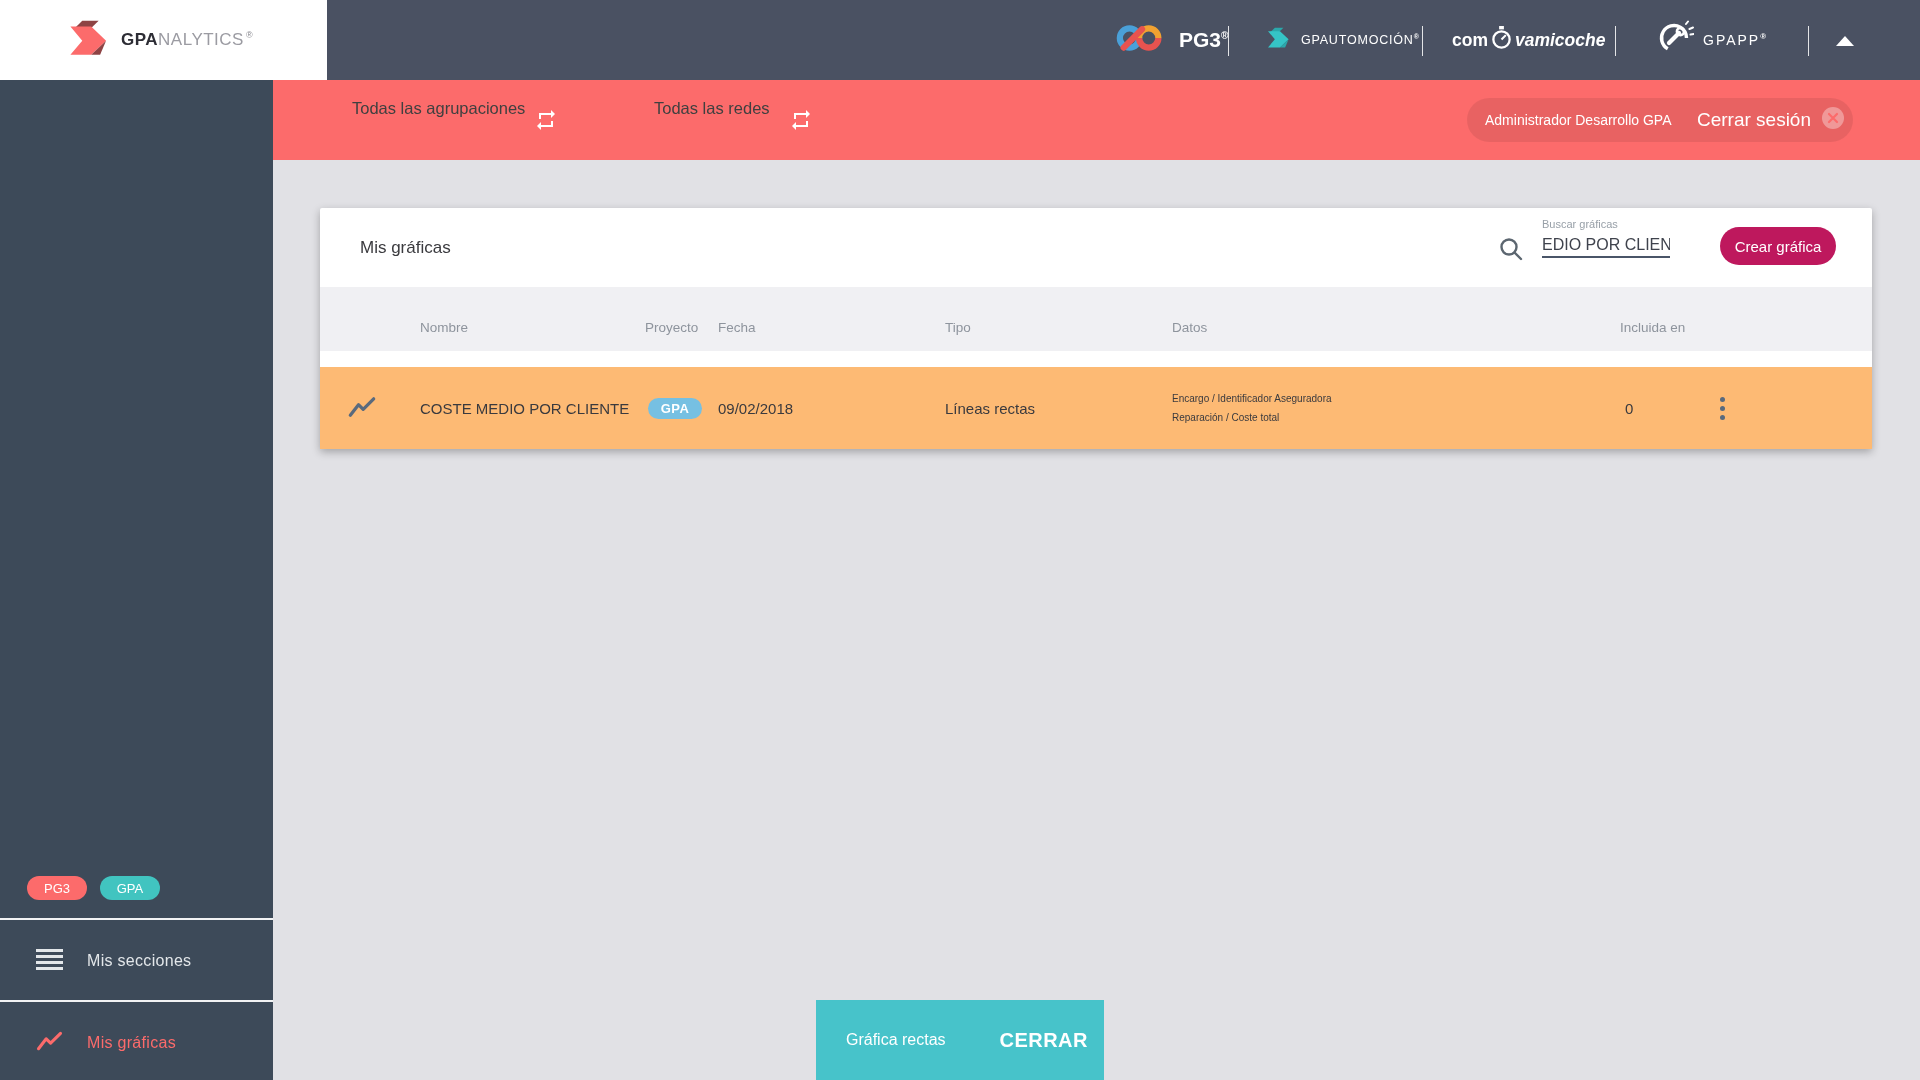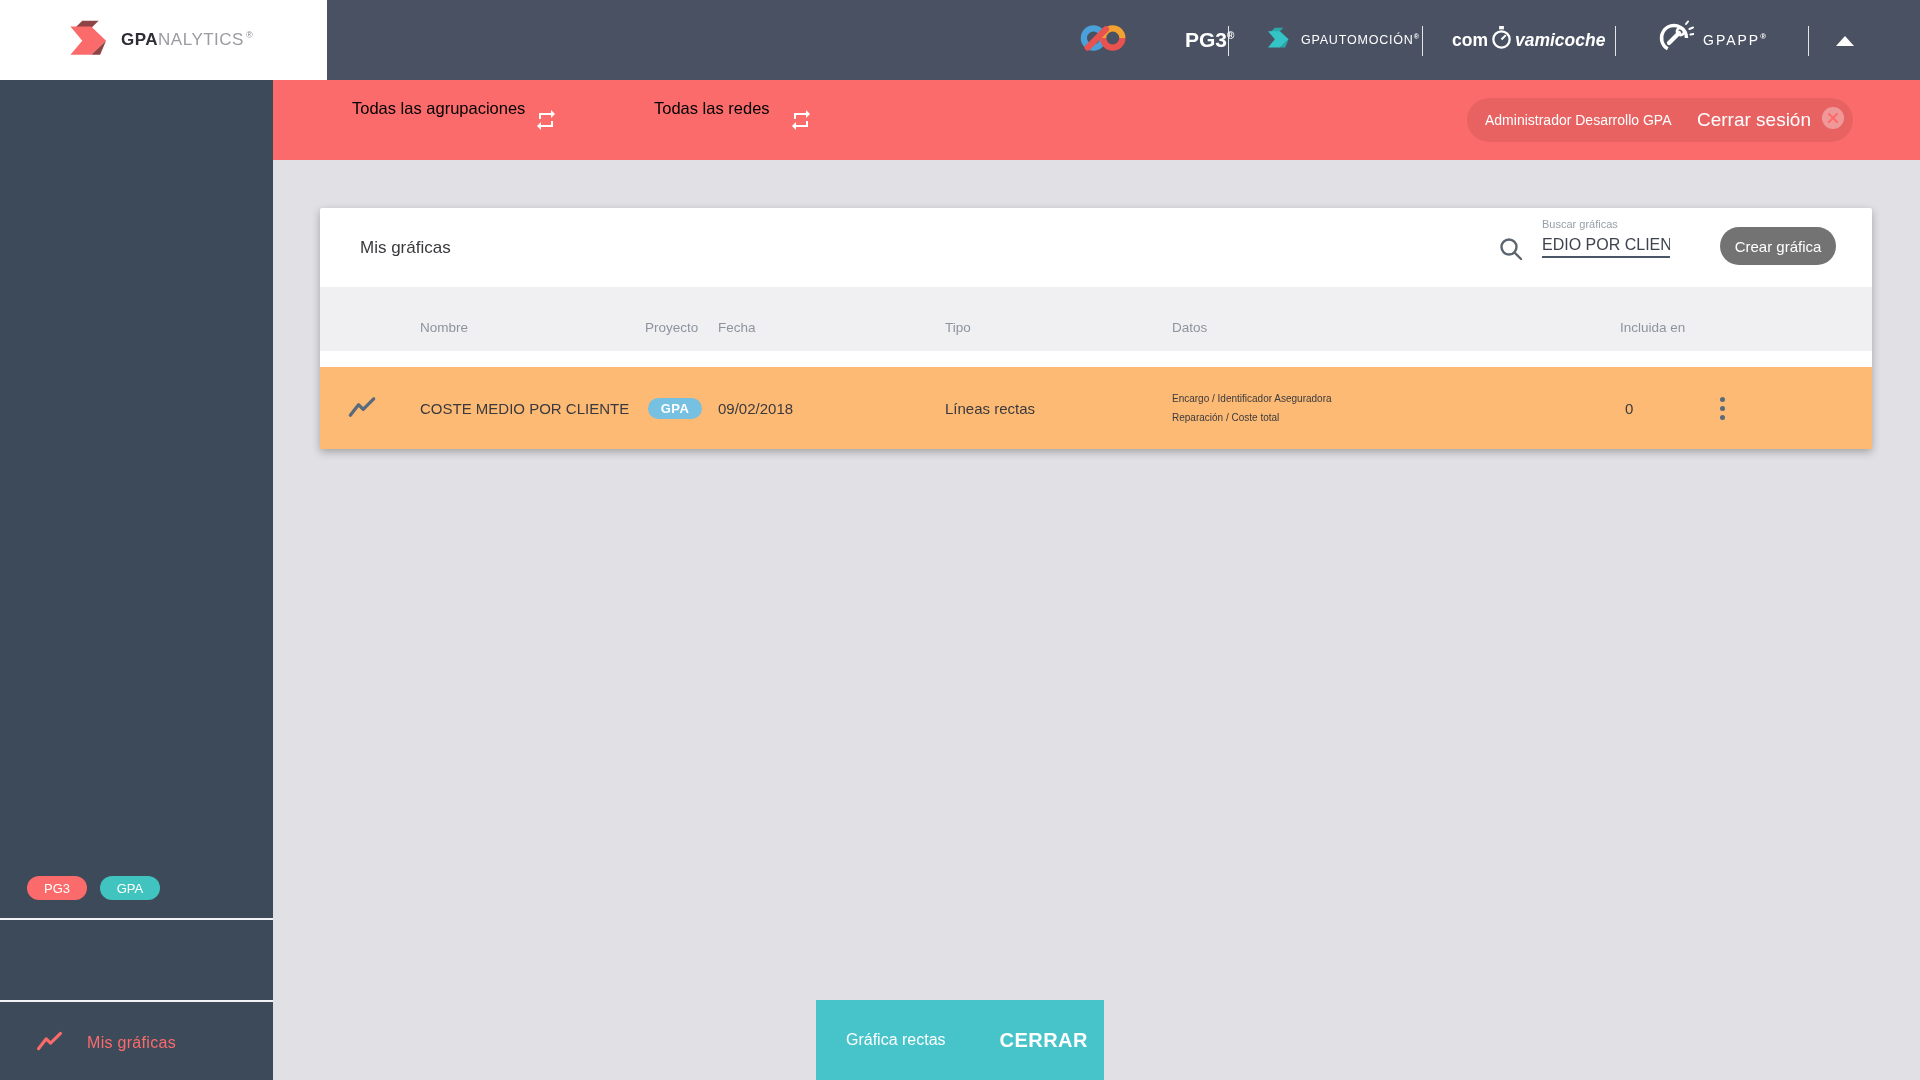--- a/index.html
+++ b/index.html
@@ -50,21 +50,21 @@
   .sb-div { position:absolute; left:0; width:273px; height:0; border-top:2px solid #f2f3f4; }
   .sb-item {
     position:absolute; left:0; width:273px; height:82px;
     display:flex; align-items:center; padding-left:36px; gap:24px; cursor:pointer;
   }
   .sb-item-label { font-size:16px; color:#e3e7ea; letter-spacing:.3px; }
   .sb-item.active .sb-item-label { color:#fc6b6b; }
 
   
   .redbar { position:absolute; top:80px; left:273px; width:1647px; height:80px; background:#fc6b6b; }
-  .rb-label { position:absolute; top:0; height:56px; display:flex; align-items:center; color:#000000; font-size:16.5px; cursor:pointer; }
+  .rb-label { position:absolute; top:0; height:56px; display:flex; align-items:center; color:#404040; font-size:16.5px; cursor:pointer; }
   .rb-icon { position:absolute; top:28px; cursor:pointer; }
   .user-chip {
     position:absolute; left:1194px; top:18px; width:386px; height:44px; border-radius:22px;
     background:rgba(0,0,0,.08); display:flex; align-items:center; padding:0 8px 0 18px;
   }
   .user-name { color:#fff; font-size:14px; }
   .logout-label { color:#fff; font-size:19px; margin-left:auto; margin-right:10px; cursor:pointer; }
 
   
   .card {
@@ -74,21 +74,21 @@
   .card-header { position:absolute; top:0; left:0; width:100%; height:79px; }
   .card-title { position:absolute; left:40px; top:0; height:79px; display:flex; align-items:center; font-size:17px; color:#3a3a3e; }
   .search-icon { position:absolute; left:1178px; top:28px; }
   .search-block { position:absolute; left:1222px; top:10px; width:128px; }
   .search-label { font-size:11px; color:#98a0a8; display:block; height:13px; }
   .search-value { font-size:16px; color:#3f434d; height:22px; margin-top:3px; white-space:nowrap; overflow:hidden; display:flex; align-items:center; }
   .caret { display:inline-block; width:1.5px; height:19px; background:#2f333b; margin-left:1px; }
   .search-underline { height:0; border-bottom:2px solid #4a5568; }
   .create-btn {
     position:absolute; left:1400px; top:19px; width:116px; height:38px; border-radius:19px;
-    background:#737373; color:#fff; font-size:15px; border:none; cursor:pointer;
+    background:#be185d; color:#fff; font-size:15px; border:none; cursor:pointer;
     display:flex; align-items:center; justify-content:center; font-family:"Liberation Sans", sans-serif;
   }
 
   .table-head { position:absolute; top:79px; left:0; width:100%; height:64px; background:#f0f0f3; }
   .th { position:absolute; top:0; height:80px; display:flex; align-items:center; font-size:13.5px; color:#8e949d; }
   .table-row { position:absolute; top:159px; left:0; width:100%; height:82px; background:#fdba74; }
   .td { position:absolute; top:0; height:82px; display:flex; align-items:center; font-size:15px; color:#3a3a3e; }
   .row-chart-icon { position:absolute; left:28px; top:28px; }
   .badge {
     position:absolute; left:328px; top:31px; width:54px; height:21px; border-radius:11px;
@@ -107,21 +107,21 @@
   .snack-msg { color:#fff; font-size:16px; }
   .snack-action { color:#fff; font-size:20px; font-weight:bold; letter-spacing:.5px; margin-left:auto; cursor:pointer; }
 </style>
 </head>
 <body>
 
 <div class="stage">
 
   <div class="topbar">
 
-    <div class="brand" style="left:1080px;gap:42px;">
+    <div class="brand" style="left:1116px;">
       <span>
         <svg width="52" height="40" viewBox="0 0 54 40">
           <circle cx="14" cy="20" r="10" fill="none" stroke="#4aa0d8" stroke-width="6.5"></circle>
           <path d="M24 20 A10 10 0 0 0 44 20" fill="none" stroke="#e8534f" stroke-width="6.5"></path>
           <path d="M24 20 A10 10 0 0 1 44 20" fill="none" stroke="#f2a231" stroke-width="6.5"></path>
           <path d="M8 30 L27 11" fill="none" stroke="#e8534f" stroke-width="6.5" stroke-linecap="round"></path>
         </svg>
       </span>
       <span class="pg3-text"><span>PG3</span><span class="reg-sup">®</span></span>
     </div>
@@ -179,20 +179,31 @@
     </div>
   </div>
 
   <div class="sidebar">
     <div class="sb-badges">
       <div class="sb-pill red">PG3</div>
       <div class="sb-pill teal">GPA</div>
     </div>
     <div class="sb-div" style="top:838px;"></div>
 
+    <div class="sb-item" style="top:840px;">
+      <span>
+        <svg width="27" height="22" viewBox="0 0 27 22">
+          <rect x="0" y="1" width="27" height="3" fill="#e3e7ea"></rect>
+          <rect x="0" y="7" width="27" height="3" fill="#e3e7ea"></rect>
+          <rect x="0" y="13" width="27" height="3" fill="#e3e7ea"></rect>
+          <rect x="0" y="19" width="27" height="3" fill="#e3e7ea"></rect>
+        </svg>
+      </span>
+      <span class="sb-item-label">Mis secciones</span>
+    </div>
 
     <div class="sb-div" style="top:920px;"></div>
 
     <div class="sb-item active" style="top:922px;">
       <span>
         <svg width="27" height="22" viewBox="0 0 24 20">
           <polyline points="2,17 9,8 13,12 22,3" fill="none" stroke="#fc6b6b" stroke-width="2.8" stroke-linecap="round" stroke-linejoin="round"></polyline>
         </svg>
       </span>
       <span class="sb-item-label">Mis gráficas</span>

